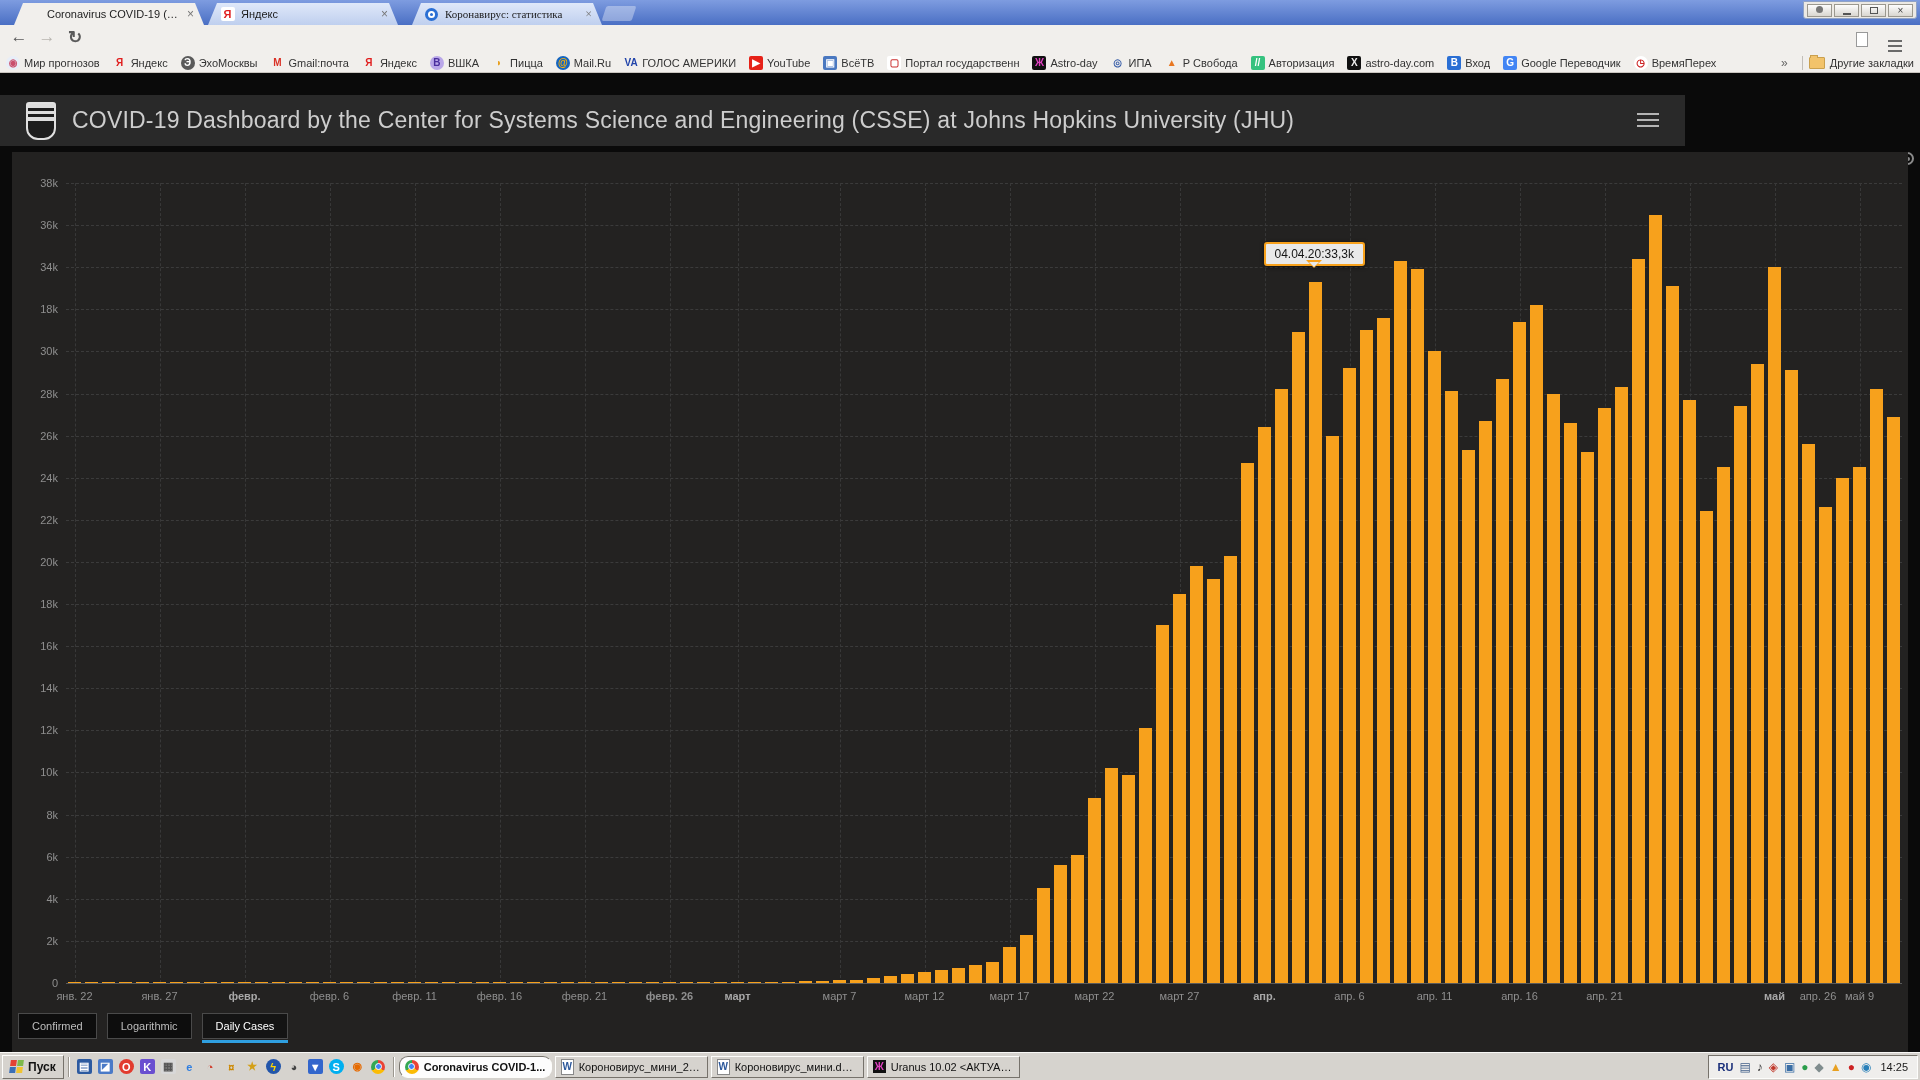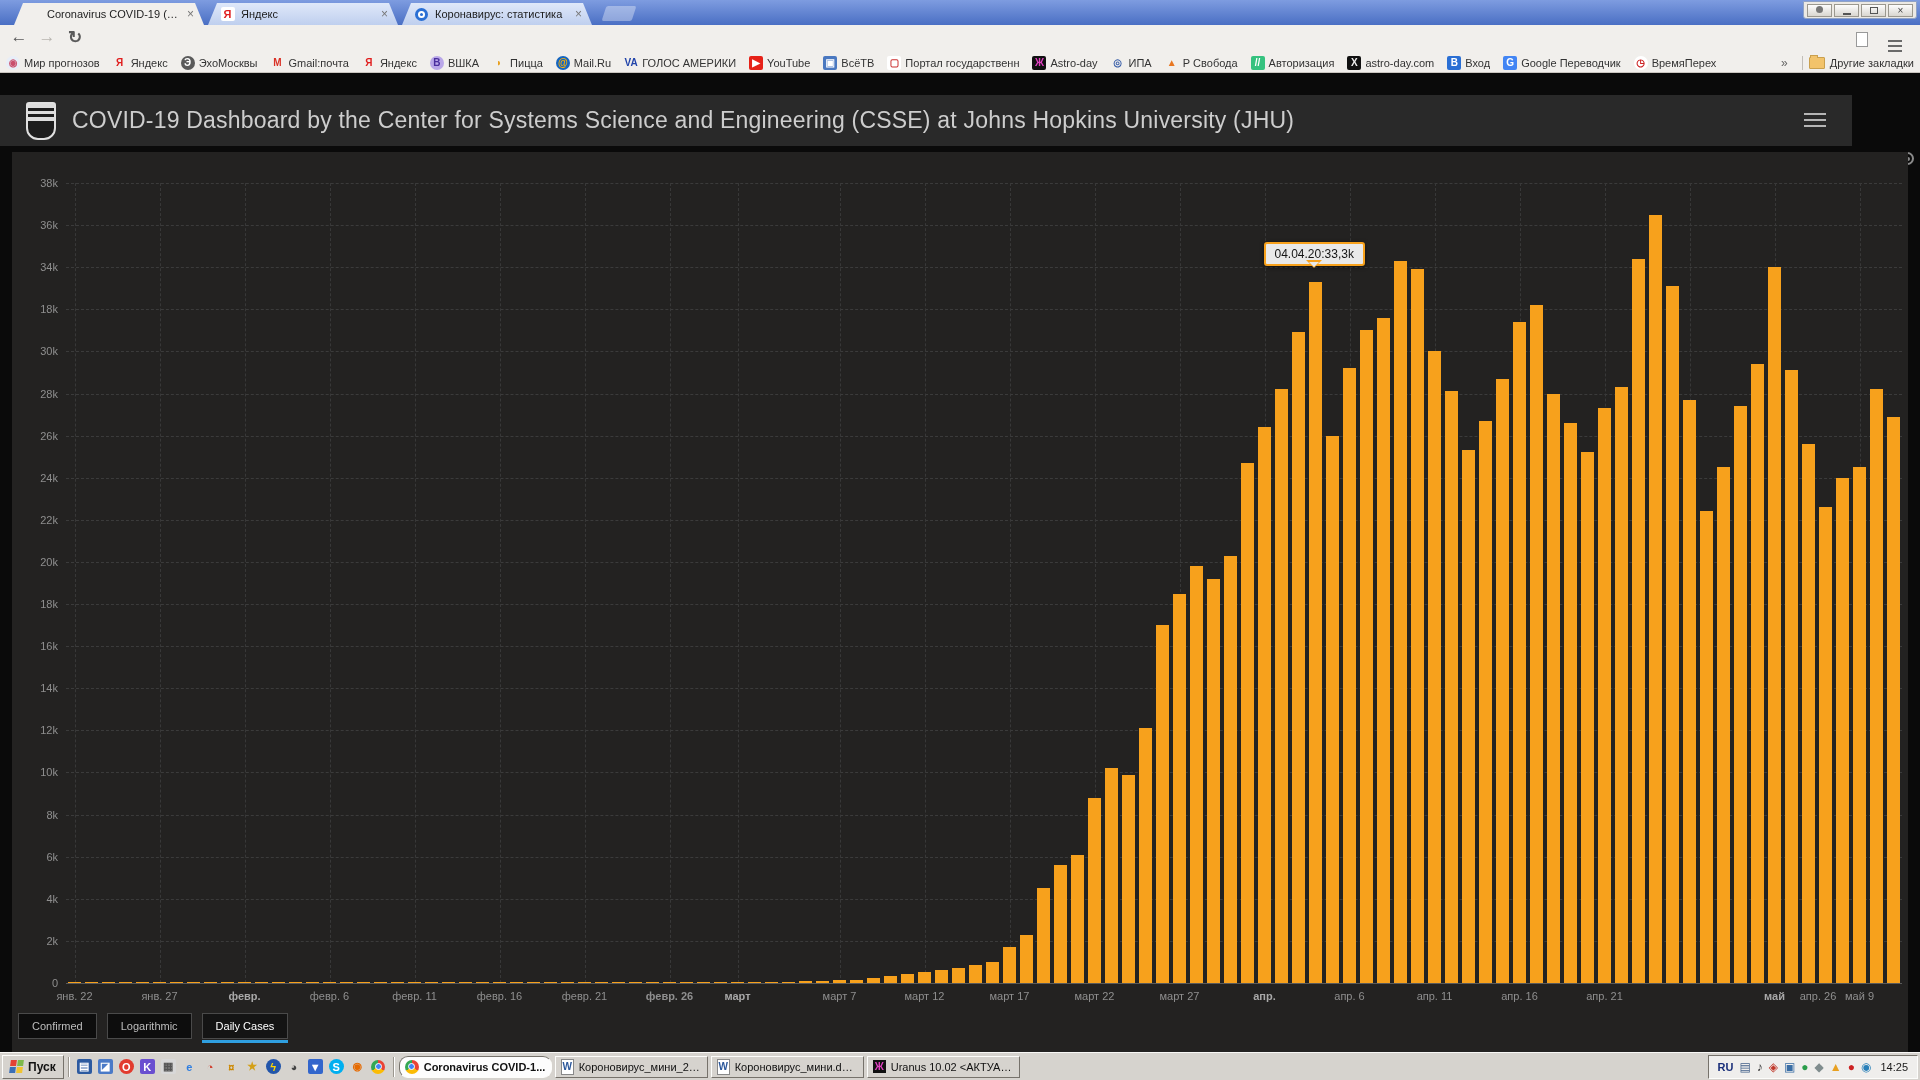--- a/index.html
+++ b/index.html
@@ -49,21 +49,21 @@
   .bk{display:flex;align-items:center;gap:4px;font-size:11px;color:#333;margin-right:13px;white-space:nowrap;}
   .bk-ico{width:14px;height:14px;display:flex;align-items:center;justify-content:center;font-size:10px;font-weight:bold;border-radius:2px;flex:0 0 14px;box-sizing:border-box;}
   .bk-overflow{margin-left:auto;color:#666;font-size:12px;padding:0 8px;}
   .bk-sep{width:1px;height:14px;background:#c2beb8;margin:0 6px;}
   .folder{width:14px;height:10px;background:#f2c36b;border:1px solid #caa04e;border-radius:1px;position:relative;margin-right:5px;}
   .folder::before{content:"";position:absolute;top:-3px;left:0;width:6px;height:2px;background:#f2c36b;border:1px solid #caa04e;border-bottom:none;}
   .other-bk{display:flex;align-items:center;font-size:11px;color:#333;}
 
   
   .page{position:absolute;left:0;top:74px;width:1920px;height:978px;background:#0a0a0a;}
-  .dash-header{position:absolute;left:0;top:21px;width:1852px;height:51px;background:#292929;display:flex;align-items:center;}
+  .dash-header{position:absolute;left:0;top:21px;width:1685px;height:51px;background:#292929;display:flex;align-items:center;}
   .jhu-shield{width:30px;height:38px;margin-left:26px;border:2px solid #e0e0e0;border-radius:3px 3px 12px 12px;box-sizing:border-box;
     background:linear-gradient(#dcdcdc 0 4px,#1d1d1d 4px 7px,#dcdcdc 7px 10px,#1d1d1d 10px 13px,#dcdcdc 13px 17px,#1d1d1d 17px 100%);}
   .dash-title{color:#cdcdcd;font-size:23px;margin-left:16px;font-weight:400;letter-spacing:.2px;}
   .hamburger{position:absolute;right:26px;top:18px;width:22px;height:16px;}
   .hamburger i{display:block;height:2px;background:#b5b5b5;margin-bottom:4px;}
   .anchor-ico{position:absolute;right:6px;top:78px;width:13px;height:13px;border:2px solid #8a8a8a;border-radius:50%;box-sizing:border-box;}
   .anchor-ico::after{content:"";position:absolute;left:2.5px;top:2.5px;width:4px;height:4px;background:#8a8a8a;border-radius:50%;}
 
   .chart-panel{position:absolute;left:12px;top:78px;width:1896px;height:930px;background:#232221;}
   .ylab{position:absolute;color:#8f8f8f;font-size:11px;text-align:right;width:40px;}
@@ -123,21 +123,21 @@
           <span class="title">Coronavirus COVID-19 (2019</span>
           <span class="close">×</span>
         </div>
         <div class="tab inactive" style="left: 208px; width: 190px;">
           <span class="fav">
             <span class="fav-ya">Я</span>
           </span>
           <span class="title">Яндекс</span>
           <span class="close">×</span>
         </div>
-        <div class="tab inactive" style="left: 402px; width: 190px;">
+        <div class="tab inactive" style="left: 412px; width: 190px; font-family: Liberation Serif, serif;">
           <span class="fav">
             <span class="fav-target"></span>
           </span>
           <span class="title">Коронавирус: статистика</span>
           <span class="close">×</span>
         </div>
       </div>
     <div class="newtab-btn" style="left:604px;"></div>
     <div class="winctrl">
       <span class="wbtn">

